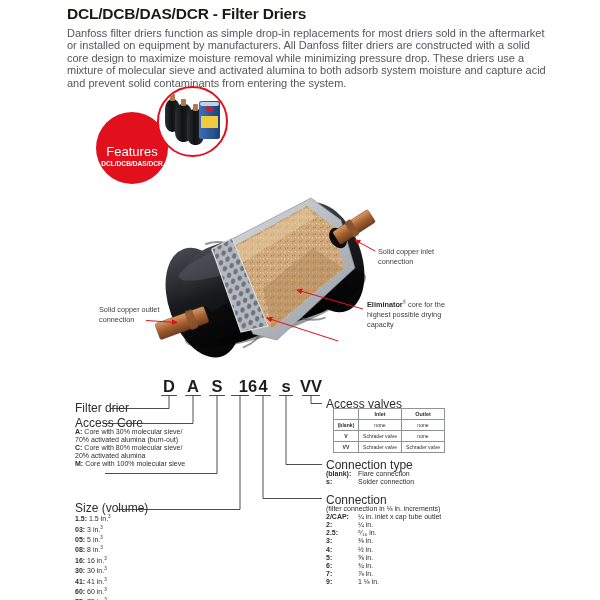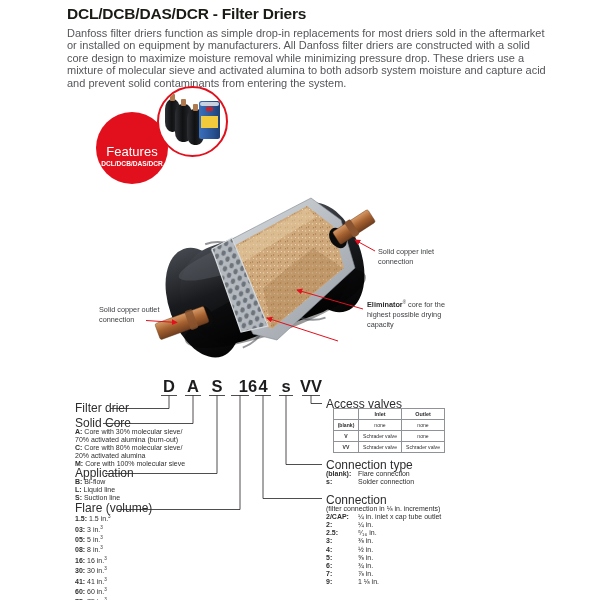--- a/index.html
+++ b/index.html
@@ -201,46 +201,37 @@
       <span class="code-letter">4</span>
       <span class="code-letter">s</span>
       <span class="code-letter">VV</span>
     </div>
 
   <div class="sec" style="left:75px; top:404px;">
     <span class="hd">Filter drier</span>
   </div>
 
   <div class="sec" style="left:75px; top:419px;">
-    <div class="hd">Solid Core</div>
+    <div class="hd">Access Core</div>
     <div>
 
         <div class="li"><b>A:</b> <span>Core with 30% molecular sieve/</span></div>
         <div class="li in2">70% activated alumina (burn-out)</div>
 
         <div class="li"><b>C:</b> <span>Core with 80% molecular sieve/</span></div>
         <div class="li in2">20% activated alumina</div>
 
         <div class="li"><b>M:</b> <span>Core with 100% molecular sieve</span></div>
         <div class="li in2"></div>
       </div>
   </div>
 
-  <div class="sec" style="left:75px; top:469px;">
-    <div class="hd">Application</div>
-    <div>
-
-    <div class="li"><b>B:</b> <span>Bi-flow</span></div>
-        <div class="li"><b>L:</b> <span>Liquid line</span></div>
-        <div class="li"><b>S:</b> <span>Suction line</span></div>
-      </div>
-  </div>
 
   <div class="sec" style="left:75px; top:504px;">
-    <div class="hd">Flare (volume)</div>
+    <div class="hd">Size (volume)</div>
     <div>
 
     <div class="li"><b>1.5:</b> <span>1.5 in.</span><sup>3</sup></div>
         <div class="li"><b>03:</b> <span>3 in.</span><sup>3</sup></div>
         <div class="li"><b>05:</b> <span>5 in.</span><sup>3</sup></div>
         <div class="li"><b>08:</b> <span>8 in.</span><sup>3</sup></div>
         <div class="li"><b>16:</b> <span>16 in.</span><sup>3</sup></div>
         <div class="li"><b>30:</b> <span>30 in.</span><sup>3</sup></div>
         <div class="li"><b>41:</b> <span>41 in.</span><sup>3</sup></div>
         <div class="li"><b>60:</b> <span>60 in.</span><sup>3</sup></div>

